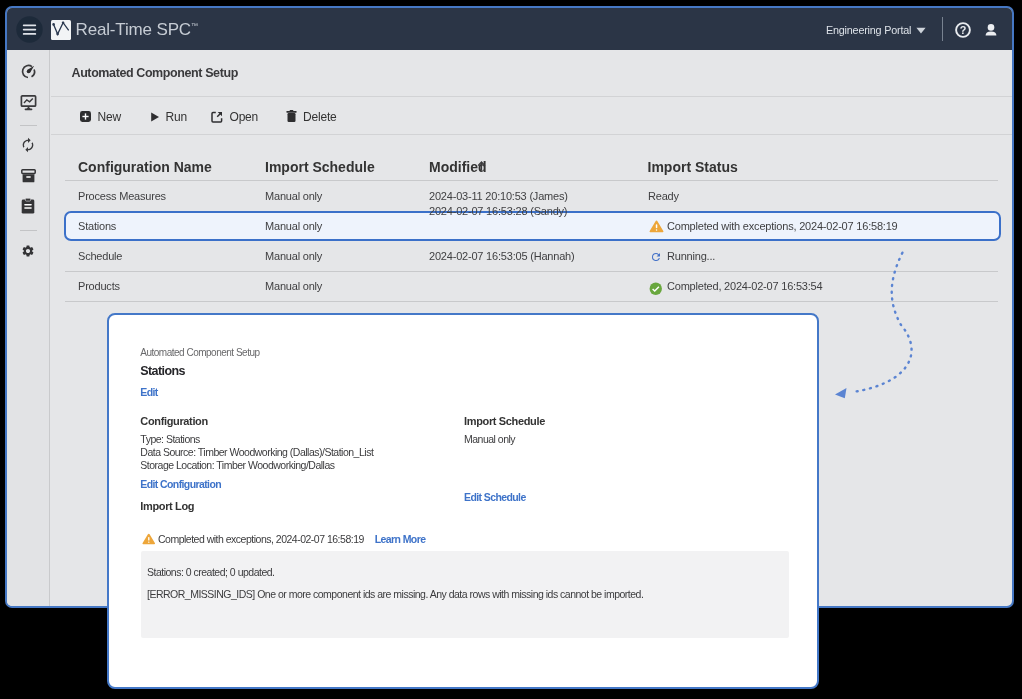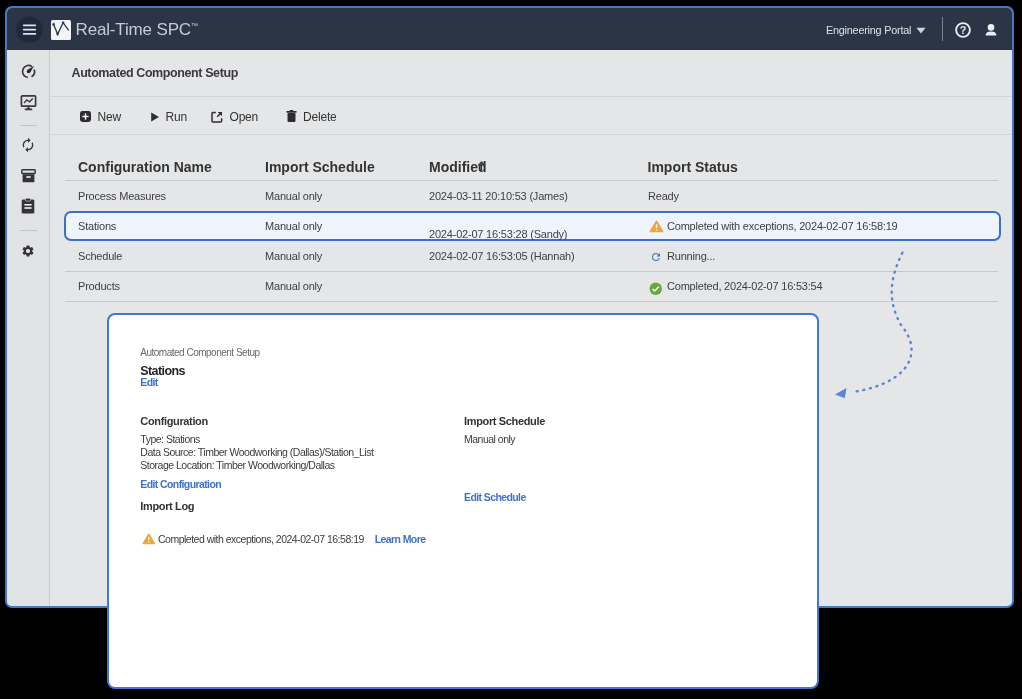--- a/index.html
+++ b/index.html
@@ -138,21 +138,21 @@
   <div class="rowline" style="top:172px;"></div>
 
   <div class="t rt" style="left:71px; top:182px;">Process Measures</div>
   <div class="t rt" style="left:258px; top:182px;">Manual only</div>
   <div class="t rt" style="left:422px; top:182px;">2024-03-11 20:10:53 (James)</div>
   <div class="t rt" style="left:641px; top:182px;">Ready</div>
 
   <div class="abs" style="left:56.5px; top:203px; width:937px; height:30px; background:#eef3fc; border:2px solid #3b70c9; border-radius:7px;"></div>
   <div class="t rt" style="left:71px; top:212px;">Stations</div>
   <div class="t rt" style="left:258px; top:212px;">Manual only</div>
-  <div class="t rt" style="left:422px; top:220px;">2024-02-07 16:53:28 (Sandy)</div>
+  <div class="t rt" style="left:422px; top:197px;">2024-02-07 16:53:28 (Sandy)</div>
   <svg class="ic" style="left:642px;top:212px" width="15" height="13" viewBox="0 0 15 13">
     <path d="M7.5 0.6 Q8.1 0.6 8.45 1.2 L14.3 11 Q14.9 12.2 13.6 12.2 L1.4 12.2 Q0.1 12.2 0.7 11 L6.55 1.2 Q6.9 0.6 7.5 0.6 Z" fill="#eda63a"></path>
     <rect x="6.8" y="4.3" width="1.5" height="4" rx="0.7" fill="#fff"></rect>
     <rect x="6.8" y="9.3" width="1.5" height="1.5" rx="0.7" fill="#fff"></rect>
   </svg>
   <div class="t rt" style="left:660px; top:212px;">Completed with exceptions, 2024-02-07 16:58:19</div>
 
   <div class="t rt" style="left:71px; top:242px;">Schedule</div>
   <div class="t rt" style="left:258px; top:242px;">Manual only</div>
   <div class="t rt" style="left:422px; top:242px;">2024-02-07 16:53:05 (Hannah)</div>
@@ -174,34 +174,38 @@
 </div>
 
 <svg class="abs" style="left:820px; top:240px;" width="120" height="170" viewBox="0 0 120 170">
   <path d="M82.4 12.7 C 70 38, 67 60, 81 85 C 104 112, 90 143, 33 152" fill="none" stroke="#5b84d2" stroke-width="2.4" stroke-dasharray="1 5.8" stroke-linecap="round"></path>
   <path d="M15 154.6 L26.5 148 L24.8 158.2 Z" fill="#5b84d2"></path>
 </svg>
 
 <div class="abs" style="left:107px; top:313px; width:712px; height:376px; background:#fff; border:2px solid #4478c8; border-radius:8px;">
   <div class="t" style="left:31.3px; top:31.7px; font-size:10px; letter-spacing:-0.5px; color:#69696b;">Automated Component Setup</div>
   <div class="t" style="left:31.3px; top:48.8px; font-size:12.5px; font-weight:bold; letter-spacing:-0.6px; color:#26262a;">Stations</div>
-  <div class="t lnk" style="left:31.3px; top:61px;">Edit</div>
+  <div class="t lnk" style="left:31.3px; top:71px;">Edit</div>
 
   <div class="t cb" style="left:31.3px; top:100.4px;">Configuration</div>
   <div class="t ct" style="left:31.3px; top:118.4px;">Type: Stations</div>
   <div class="t ct" style="left:31.3px; top:131.3px;">Data Source: Timber Woodworking (Dallas)/Station_List</div>
   <div class="t ct" style="left:31.3px; top:143.8px;">Storage Location: Timber Woodworking/Dallas</div>
   <div class="t lnk" style="left:31.3px; top:163.4px;">Edit Configuration</div>
 
   <div class="t cb" style="left:355px; top:100.4px;">Import Schedule</div>
   <div class="t ct" style="left:355px; top:118.4px;">Manual only</div>
   <div class="t lnk" style="left:355px; top:136.5px;margin-top:39px;">Edit Schedule</div>
 
   <div class="t cb" style="left:31.3px; top:185px;">Import Log</div>
   <svg class="ic" style="left:32.5px;top:218px" width="13.5" height="12" viewBox="0 0 15 13">
     <path d="M7.5 0.6 Q8.1 0.6 8.45 1.2 L14.3 11 Q14.9 12.2 13.6 12.2 L1.4 12.2 Q0.1 12.2 0.7 11 L6.55 1.2 Q6.9 0.6 7.5 0.6 Z" fill="#eda63a"></path>
     <rect x="6.8" y="4.3" width="1.5" height="4" rx="0.7" fill="#fff"></rect>
     <rect x="6.8" y="9.3" width="1.5" height="1.5" rx="0.7" fill="#fff"></rect>
   </svg>
   <div class="t ct" style="left:49px; top:218px;">Completed with exceptions, 2024-02-07 16:58:19</div>
   <div class="t lnk" style="left:265.8px; top:218px;">Learn More</div>
 
+  <div class="abs" style="left:31.7px; top:236px; width:648.3px; height:87px; background:#f2f2f3; border-radius:2px;">
+    <div class="t ct" style="left:6.3px; top:15px;">Stations: 0 created; 0 updated.</div>
+    <div class="t ct" style="left:6.3px; top:37px;">[ERROR_MISSING_IDS] One or more component ids are missing. Any data rows with missing ids cannot be imported.</div>
+  </div>
 </div>
 
 </body></html>

